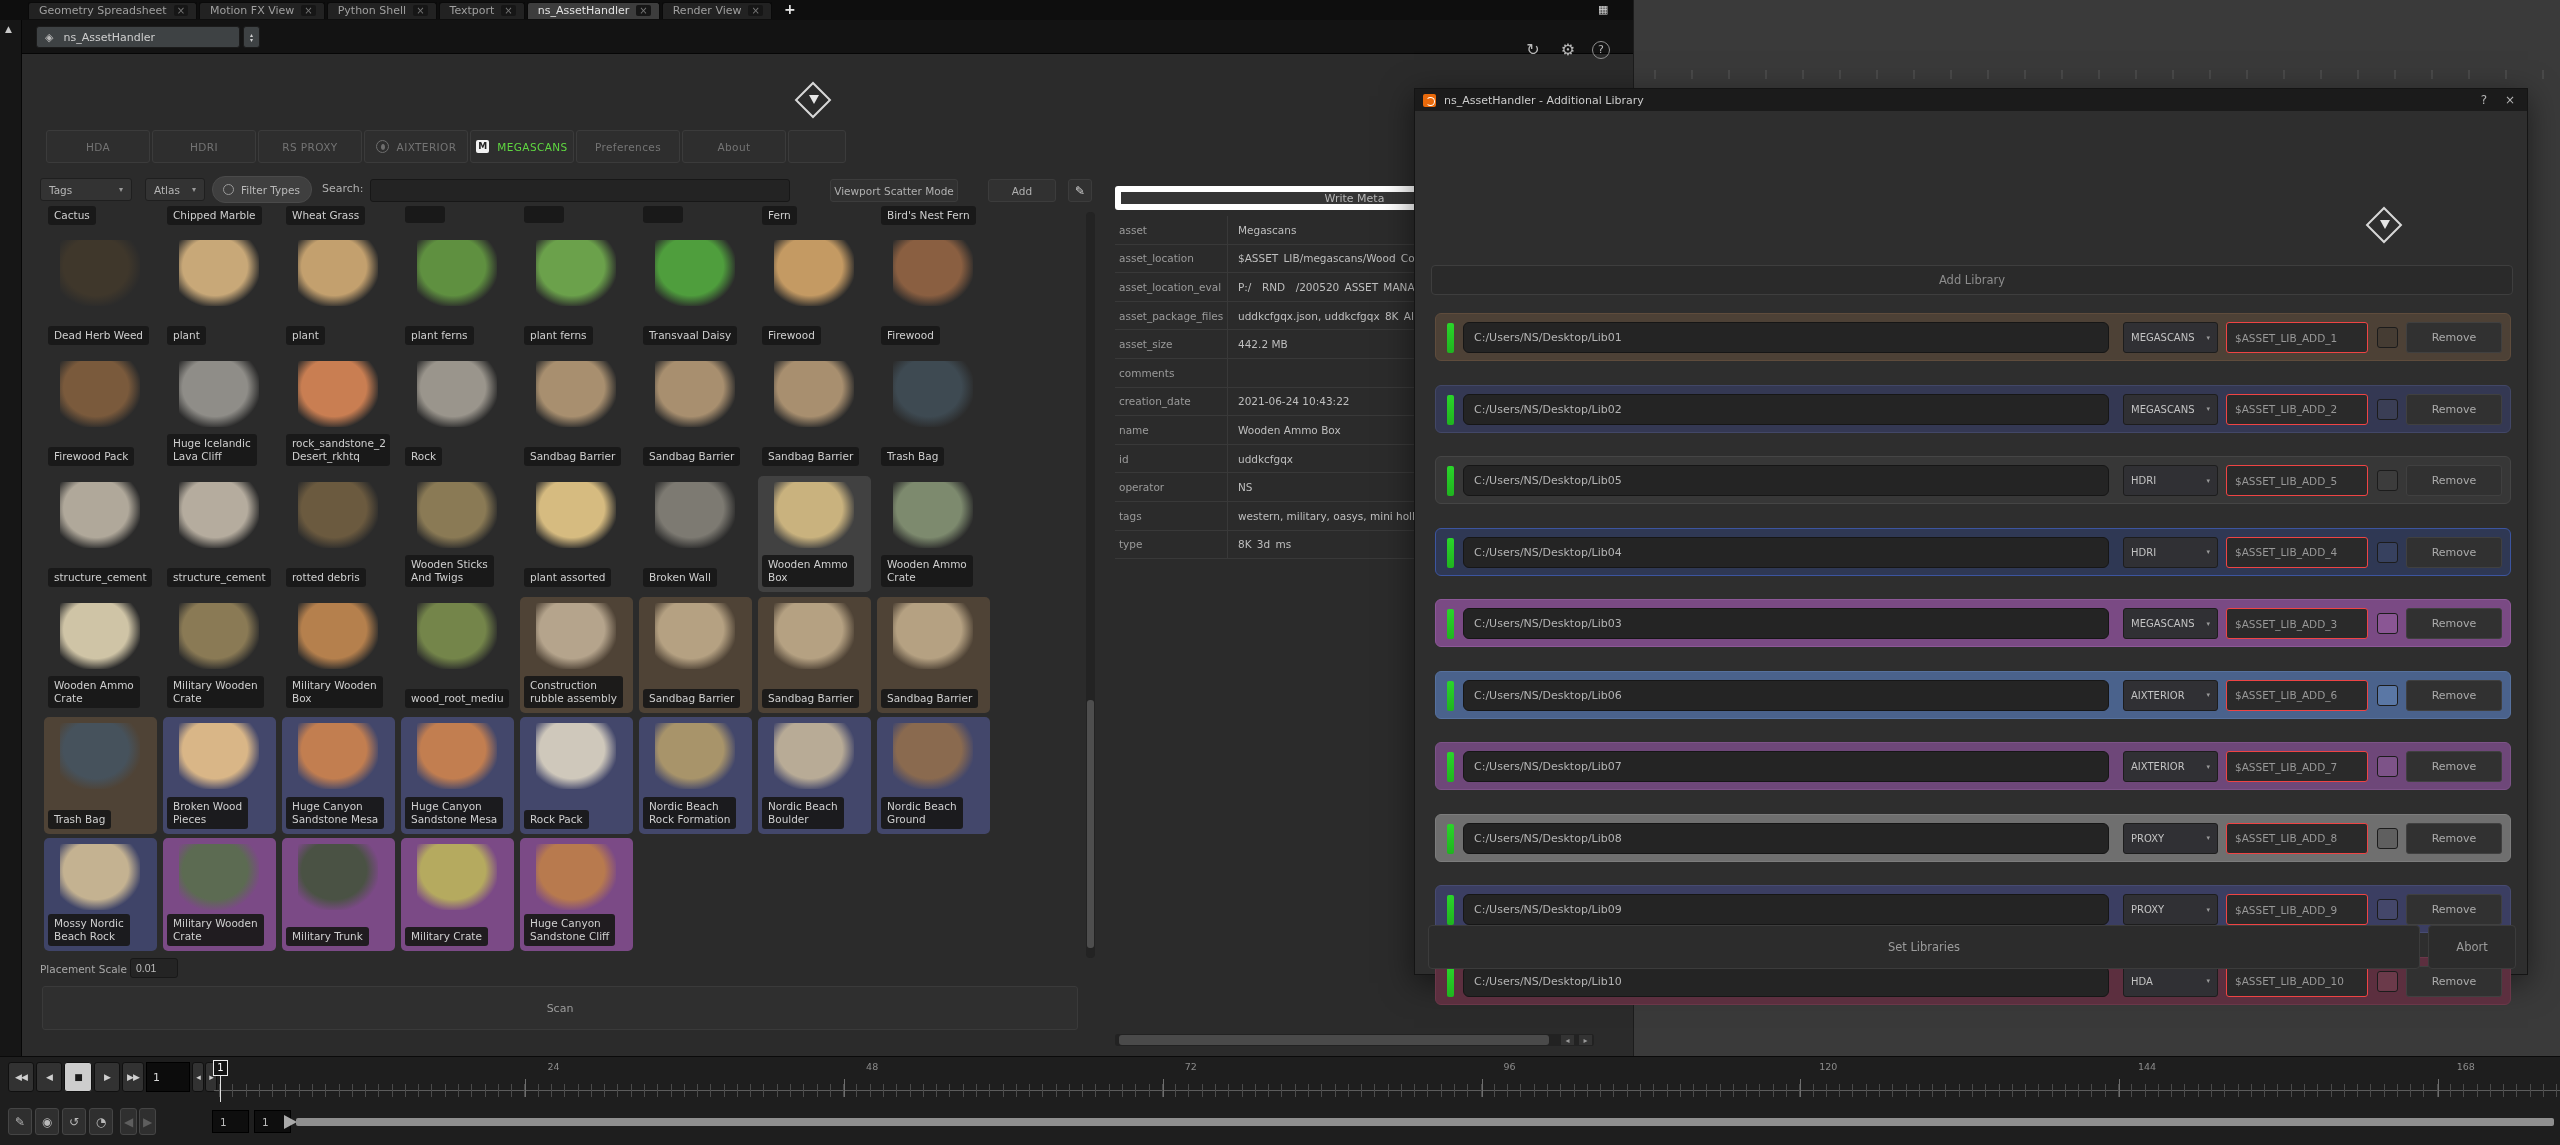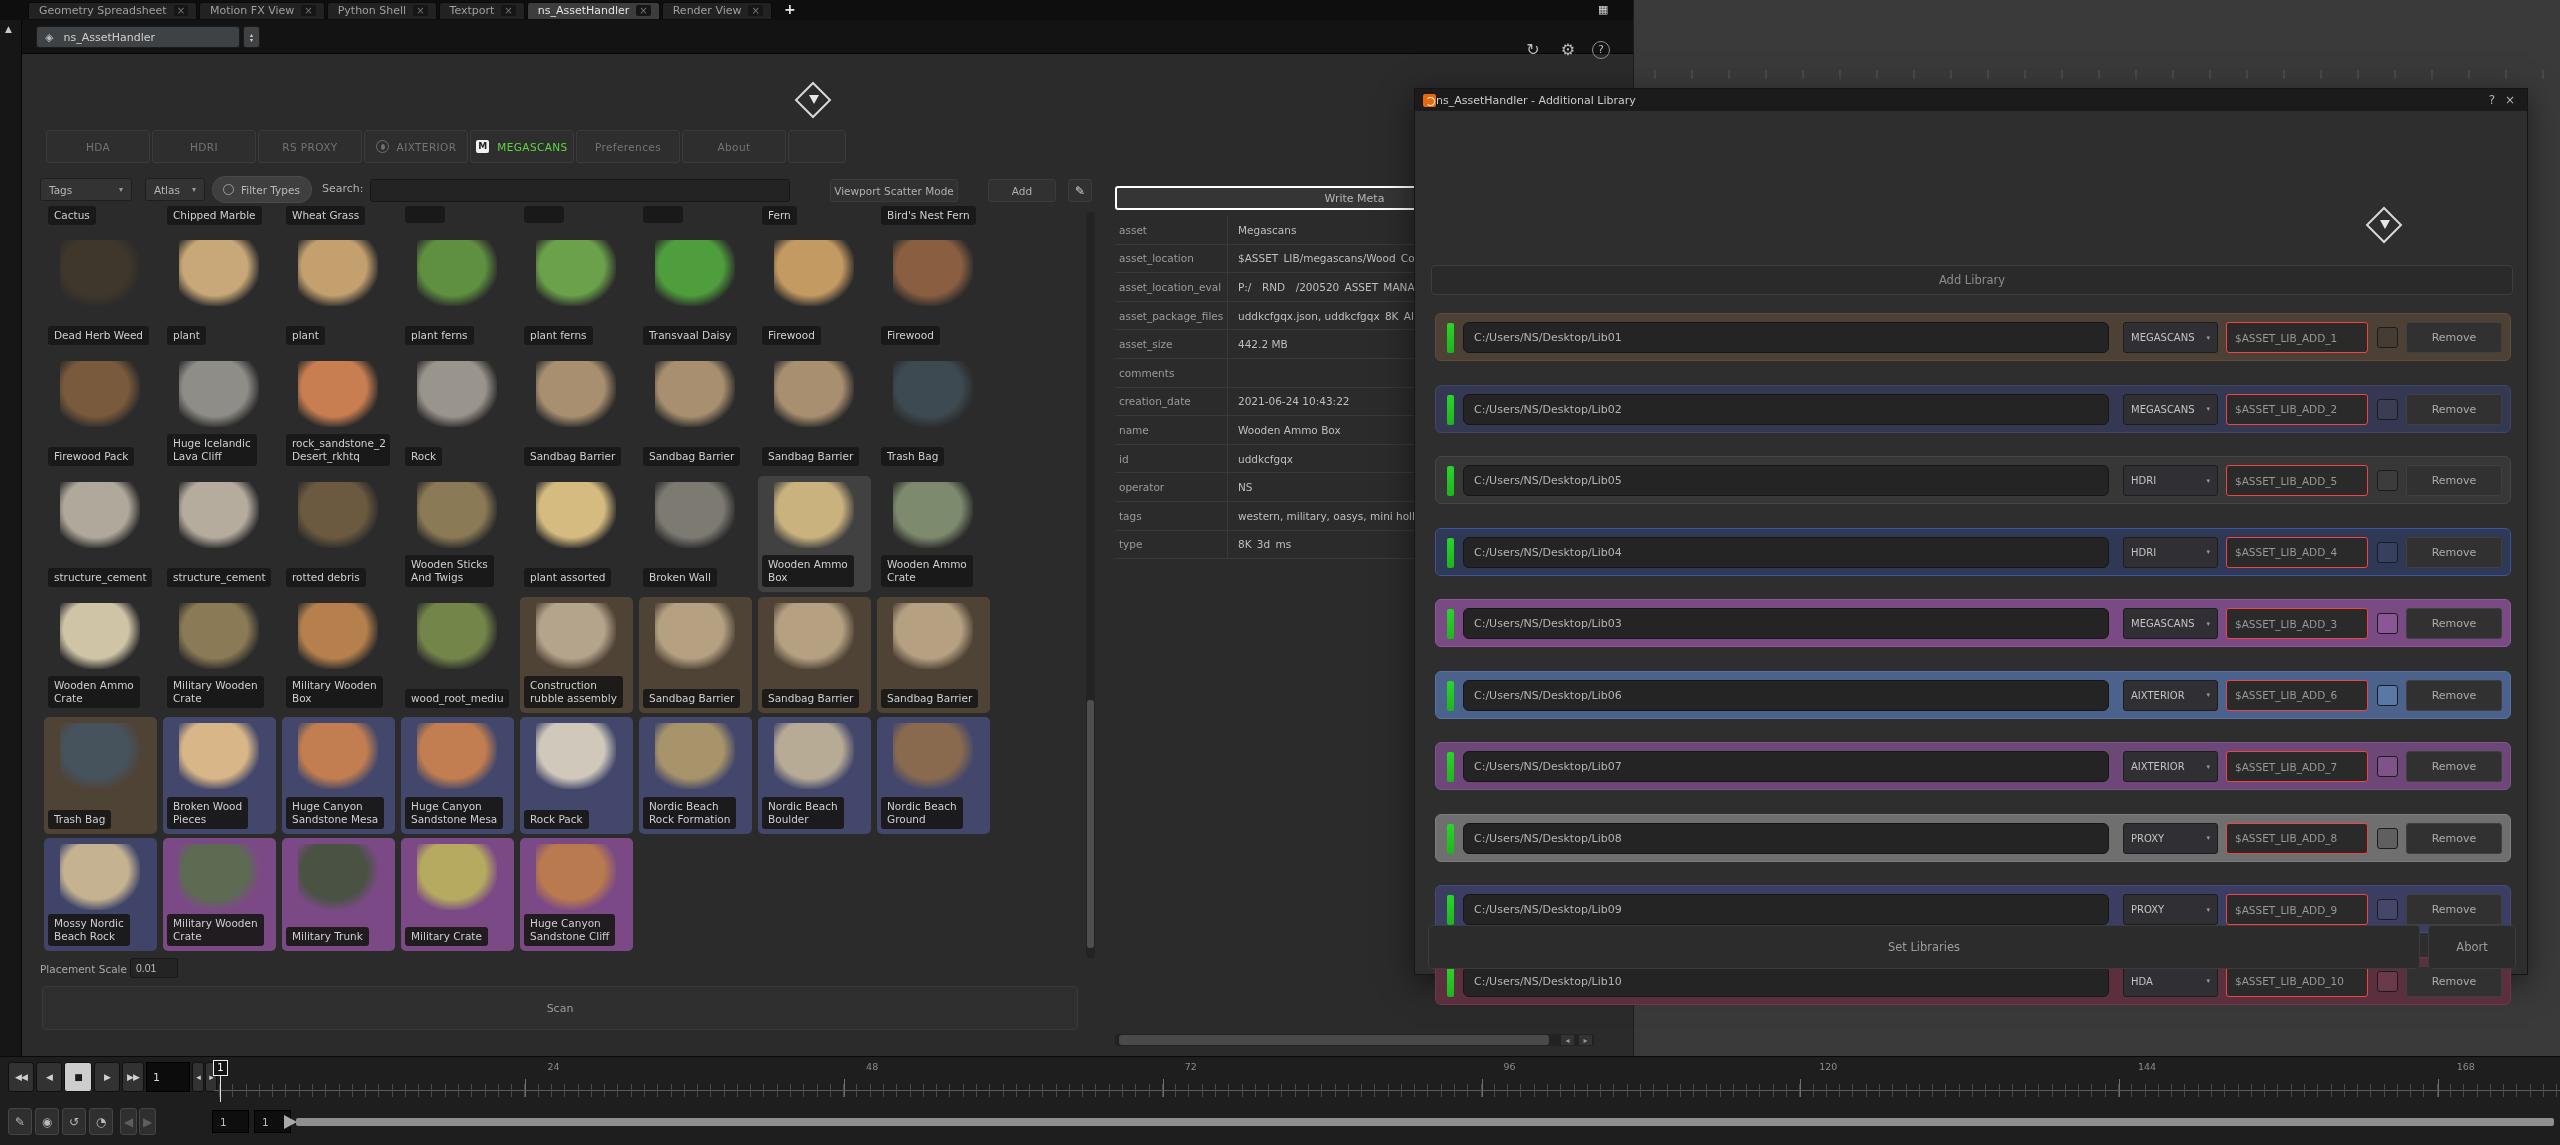--- a/index.html
+++ b/index.html
@@ -70,21 +70,21 @@
   #grid-vscroll { left:1086px; top:212px; width:9px; height:746px; background:#232323; border-radius:4px; }
   #grid-vscroll .th { position:absolute; left:1px; width:7px; top:488px; height:248px; background:#4e4e4e; border-radius:3px; }
 
   
   #placement-label { left:40px; top:963px; font-size:10.5px; color:#a8a8a8; }
   #placement-input { left:130px; top:958px; width:48px; height:20px; background:#242424; border:1px solid #181818; border-radius:3px; color:#bdbdbd; font-size:10.5px; padding:0 5px; }
   #scan-btn { left:42px; top:986px; width:1036px; height:44px; background:#2f2f2f; border:1px solid #3a3a3a; border-radius:3px;
     display:flex; align-items:center; justify-content:center; font-size:11px; color:#9c9c9c; }
 
   
-  #write-meta-btn { left:1115px; top:186px; width:479px; height:24px; background:#353535; border:2px solid #ffffff; border-radius:3px;
+  #write-meta-btn { left:1115px; top:186px; width:479px; height:24px; background:#353535; border:6px solid #ffffff; border-radius:3px;
     display:flex; align-items:center; justify-content:center; font-size:11px; color:#b5b5b5; }
   #meta-table { left:1115px; top:216px; width:479px; }
   .meta-row { display:flex; height:28.6px; border-bottom:1px solid #393939; font-size:10.5px; align-items:center; }
   .meta-key { width:113px; color:#9a9a9a; padding-left:4px; border-right:1px solid #393939; height:100%; display:flex; align-items:center; }
   .meta-val { flex:1; color:#bfbfbf; padding-left:10px; white-space:nowrap; overflow:hidden; }
   #meta-hscroll { left:1115px; top:1034px; width:479px; height:12px; background:#222222; border-radius:3px; }
   #meta-hscroll .th { position:absolute; left:4px; top:1px; width:430px; height:10px; background:#4a4a4a; border-radius:3px; }
   .hs-btn { top:1034px; width:15px; height:12px; background:#333; border:1px solid #222; color:#999; font-size:8px; text-align:center; line-height:11px; }
 
   
@@ -106,21 +106,21 @@
   #playhead { left:213px; top:1060px; width:15px; height:16px; background:#141414; border:1px solid #ececec; color:#fff; font-size:10px; text-align:center; line-height:14px; z-index:3; }
   #playhead-line { left:220px; top:1076px; width:1px; height:26px; background:#e0e0e0; z-index:3; }
   .mbtn { top:1108px; width:24px; height:27px; background:#2f2f2f; border:1px solid #454545; border-radius:3px; color:#b9b9b9; font-size:12px; display:flex; align-items:center; justify-content:center; }
   .mbtn.dim { color:#5e5e5e; width:17px; }
   .rng-box { top:1110px; width:37px; height:23px; background:#0e0e0e; border:1px solid #000; color:#b9b9b9; font-size:10.5px; display:flex; align-items:center; padding-left:7px; }
   #range-arrow { left:284px; top:1115px; width:0; height:0; border-top:7px solid transparent; border-bottom:7px solid transparent; border-left:13px solid #a9a9a9; }
   #range-bar { left:296px; top:1118px; width:2258px; height:8px; background:#8f8f8f; border-radius:2px; }
 
   
   #dialog { left:1414px; top:88px; width:1114px; height:887px; background:#2e2e2e; border:1px solid #141414; box-shadow:0 8px 30px rgba(0,0,0,.5); z-index:10; }
-  #dlg-titlebar { position:absolute; left:0; top:0; width:100%; height:22px; background:#1b1b1b; display:flex; align-items:center; padding:0 8px; }
+  #dlg-titlebar { position:absolute; left:0; top:0; width:100%; height:22px; background:#1b1b1b; display:flex; align-items:center; padding:0 8px; gap:8px; }
   #hou-icon { width:13px; height:13px; background:#e8690b; border-radius:2px; position:relative; }
   #hou-icon:after { content:""; position:absolute; left:3px; top:3px; width:7px; height:7px; border:1.6px solid #fff; border-radius:50%; border-left-color:transparent; }
   #dlg-title { font-size:11px; color:#cccccc; flex:1; }
   .dlg-tb-btn { color:#b5b5b5; font-size:12px; width:18px; text-align:center; }
   #dlg-logo { left:949px; top:116px; }
   #add-lib-btn { left:16px; top:176px; width:1082px; height:30px; background:#2a2a2a; border:1px solid #3e3e3e; border-radius:4px;
     display:flex; align-items:center; justify-content:center; font-size:11.5px; color:#8d8d8d; position:absolute; }
   .lib-card { position:absolute; left:20px; width:1076px; height:48px; border-radius:6px; border:1px solid transparent; }
   .lib-green { position:absolute; left:11px; top:9px; width:7px; height:30px; border-radius:2px; background:linear-gradient(180deg,#39e639,#1fb41f); }
   .lib-path { position:absolute; left:27px; top:8px; width:646px; height:31px; background:#242424; border:1px solid #161616; border-radius:6px;

